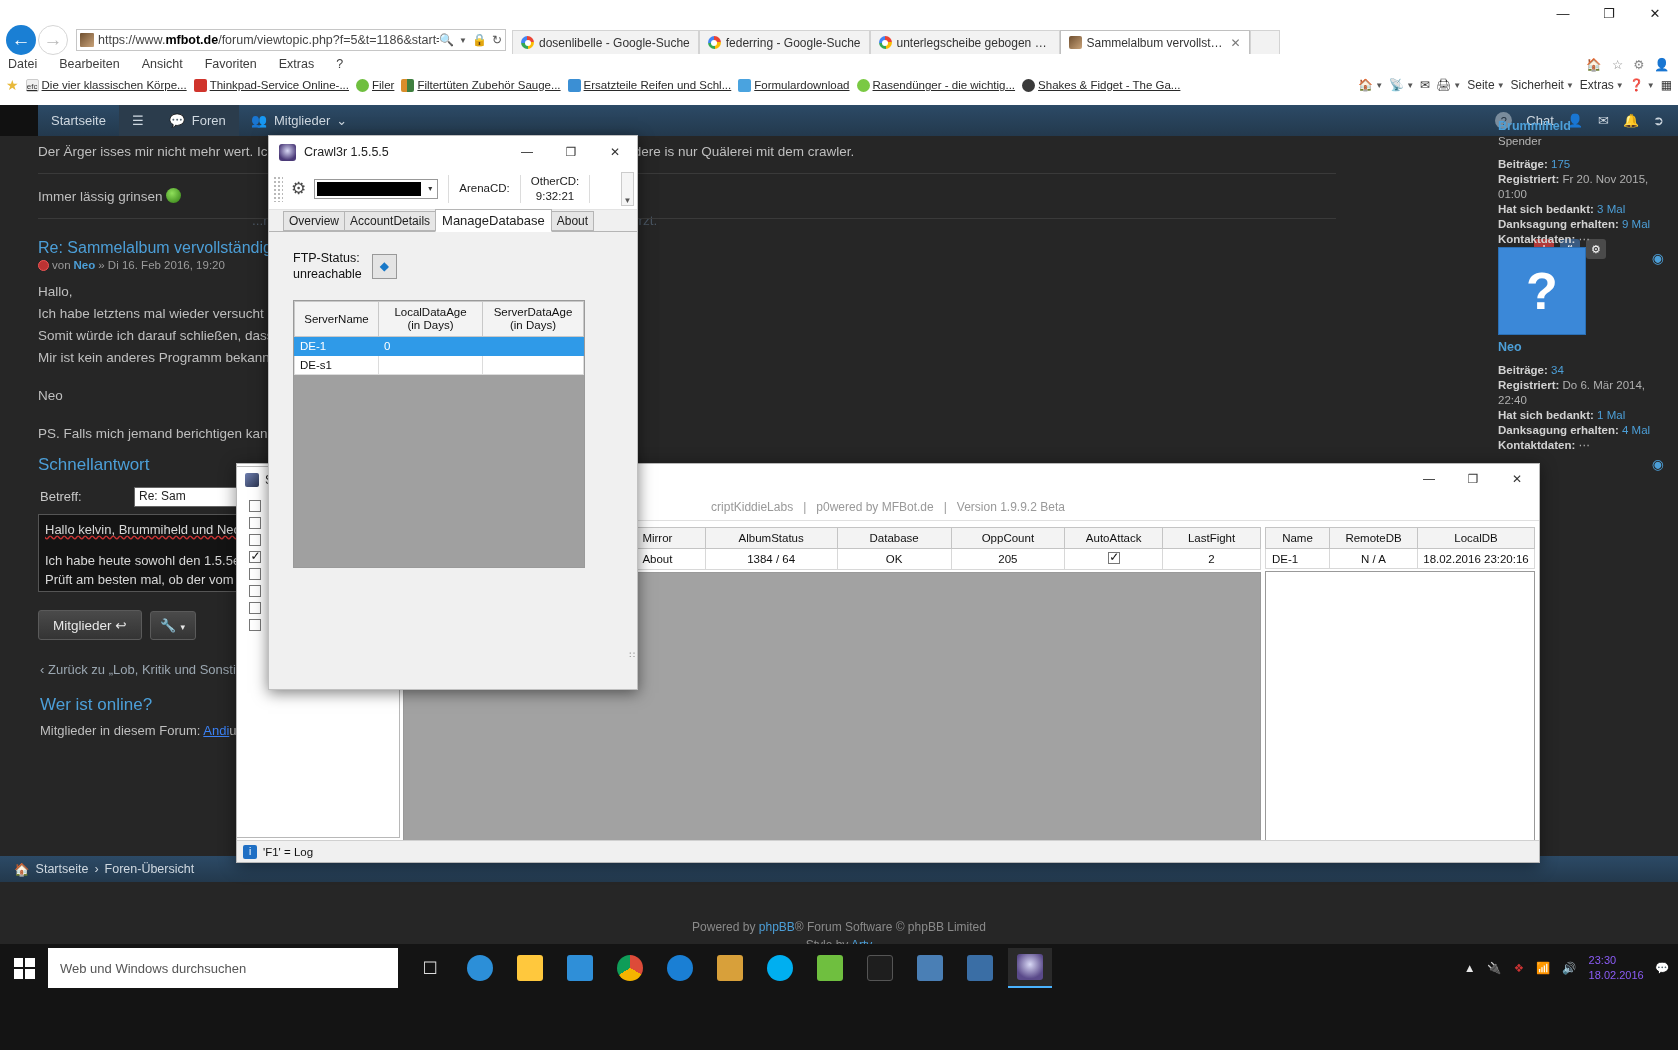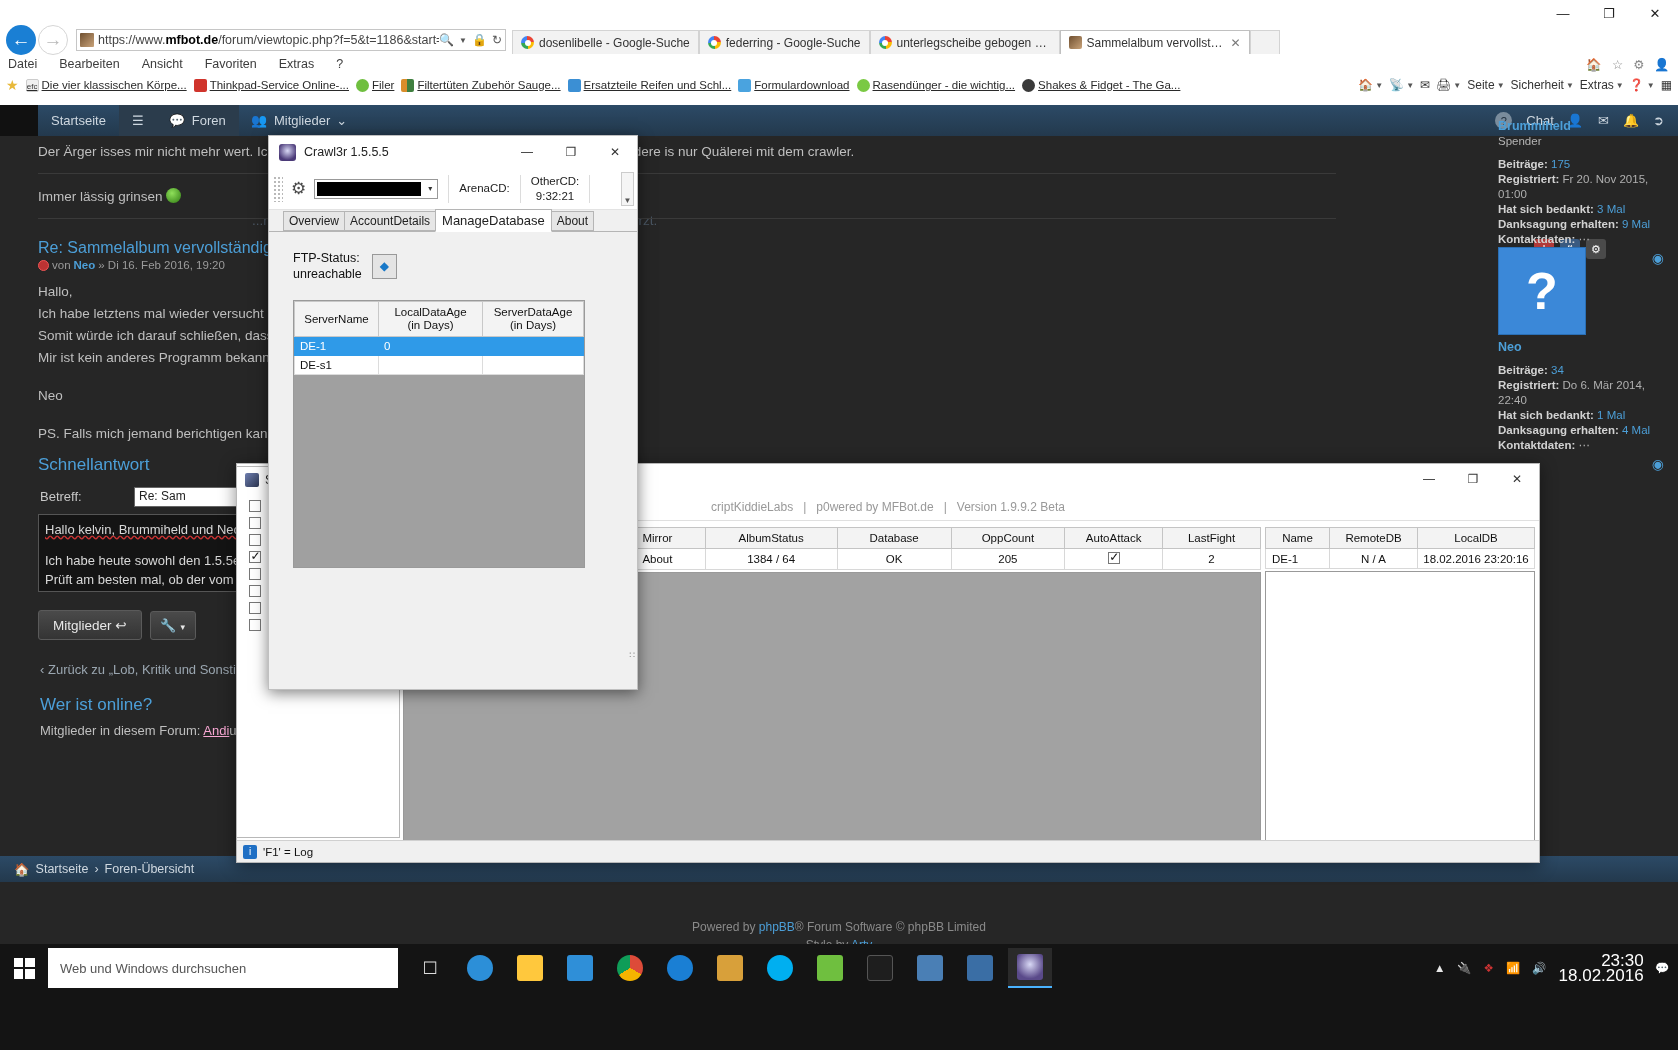--- a/index.html
+++ b/index.html
@@ -110,21 +110,21 @@
   .qr-textarea { background:#141414; color:#d8d8d8; border:1px solid #555; width:1160px;
       height:78px; font-size:13px; padding:5px 6px; line-height:19px; }
   .redunder { text-decoration:underline; text-decoration-color:#c33; text-decoration-style:wavy; }
   .btn-answer { background:linear-gradient(#4a4a4a,#343434); border:1px solid #5a5a5a;
       color:#e8e8e8; font-size:13.5px; padding:6px 14px; border-radius:3px; }
   .btn-tool { background:linear-gradient(#4a4a4a,#343434); border:1px solid #5a5a5a;
       color:#e8e8e8; font-size:13px; padding:6px 10px; border-radius:3px; }
   .backlink { color:#9aa6b0; font-size:13px; padding:10px 18px; }
   .wio-head { color:#4c9fd8; font-size:17px; padding:8px 18px; }
   .wio-body { color:#bfbfbf; font-size:13px; padding:0 18px; }
-  .wio-body a { color:#f9a8d4; }
+  .wio-body a { color:#3b82f6; }
 
   #bluebar { position:absolute; left:0; top:751px; width:1678px; height:26px;
       background:linear-gradient(#2c4a66,#23394d); display:flex; align-items:center;
       color:#cfd8e0; font-size:12.5px; padding:0 14px; }
   #bluebar .left { display:flex; align-items:center; gap:6px; }
   #bluebar .right { margin-left:auto; display:flex; align-items:center; gap:13px; }
   #footer { position:absolute; left:0; top:777px; width:1678px; text-align:center;
       color:#8a8a8a; font-size:12px; line-height:18px; padding-top:36px; }
   #footer a { color:#4c9fd8; text-decoration:none; }
 
@@ -222,21 +222,21 @@
       grid-template-rows:1fr 1fr; gap:2px; }
   .winlogo i { background:#fff; display:block; }
   #searchbox { position:absolute; left:48px; top:4px; width:350px; height:40px; background:#fff;
       display:flex; align-items:center; padding-left:12px; color:#555; font-size:13px; }
   #tasks { position:absolute; left:408px; top:4px; display:flex; align-items:center; gap:6px; }
   .tk { width:44px;height:40px;display:flex;align-items:center;justify-content:center; }
   .tkico { width:26px;height:26px;border-radius:3px; }
   .tk.active { background:#2a2a2a; border-bottom:2px solid #4ab3ff; }
   #tray { position:absolute; right:8px; top:4px; height:40px; display:flex; align-items:center;
       gap:12px; color:#e8e8e8; font-size:11.5px; }
-  #clock { text-align:right; line-height:15px; font-size:17px; color:#ffffff; }
+  #clock { line-height:15px; font-size:11px; color:#8b5cf6; }
 </style>
 </head>
 <body>
 
 <div id="page">
 
   <div id="ghost-text">...mal ... dem crawler aber er is gleich nach dem Starten abgestürzt.</div>
 
   <div id="forum-nav">
     <div class="sidepad"></div>

